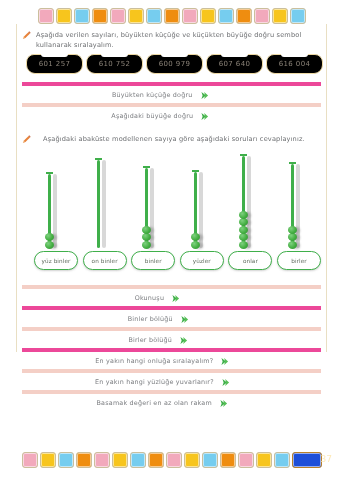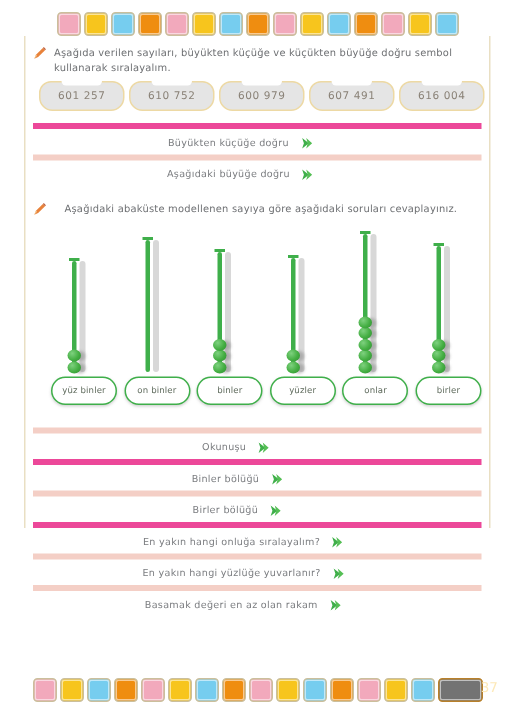--- a/index.html
+++ b/index.html
@@ -24,21 +24,21 @@
     box-sizing:border-box;
     border:1.6px solid #cbbf9c;
     box-shadow:inset 0 0 0 1px rgba(255,255,255,.55);
     position:relative;
   }
   .sq.pink{background:#f2a9bc;}
   .sq.yellow{background:#f7c51d;}
   .sq.blue{background:#76cdef;}
   .sq.orange{background:#ef8d10;}
   .sq.pagenum{
-    background:#737373;border-color:#b8802a;
+    background:#1d4ed8;border-color:#b8802a;
     color:#fde9b8;font-size:9px;line-height:13px;text-align:center;
     font-family:"DejaVu Sans","Liberation Sans",sans-serif;
     padding-left:28px;
   }
 
   
   .rail{position:absolute;top:24px;bottom:24px;width:1px;background:#e9dfc3;}
   .rail.left{left:16px;}
   .rail.right{right:16px;}
 
@@ -52,21 +52,21 @@
   .instr .txt{flex:1;}
   .pencil{flex:0 0 auto;margin-top:1px;}
 
   
   .cards{
     position:absolute;left:26px;right:20px;top:54px;
     display:flex;justify-content:space-between;align-items:center;
   }
   .card{
     width:55px;height:18px;
-    background:#e5e5e5;
+    background:#000000;
     border:1px solid #edd9a4;
     border-radius:8px 8px 9px 9px;
     display:flex;align-items:center;justify-content:center;
     font-size:7px;color:#8a8277;letter-spacing:.4px;
     position:relative;
   }
   .card::before{
     content:"";position:absolute;top:-1px;left:14px;right:14px;height:3px;
     background:#ffffff;border-radius:0 0 4px 4px;
   }
@@ -173,21 +173,21 @@
       <div class="card">
         <span>601 257</span>
       </div>
       <div class="card">
         <span>610 752</span>
       </div>
       <div class="card">
         <span>600 979</span>
       </div>
       <div class="card">
-        <span>607 491</span>
+        <span>607 640</span>
       </div>
       <div class="card">
         <span>616 004</span>
       </div>
     </div>
 
   <div class="lines" id="activity1-lines" style="top:82px;">
       <div class="line">
         <div class="line-inner">
           <div class="line-left"></div>

